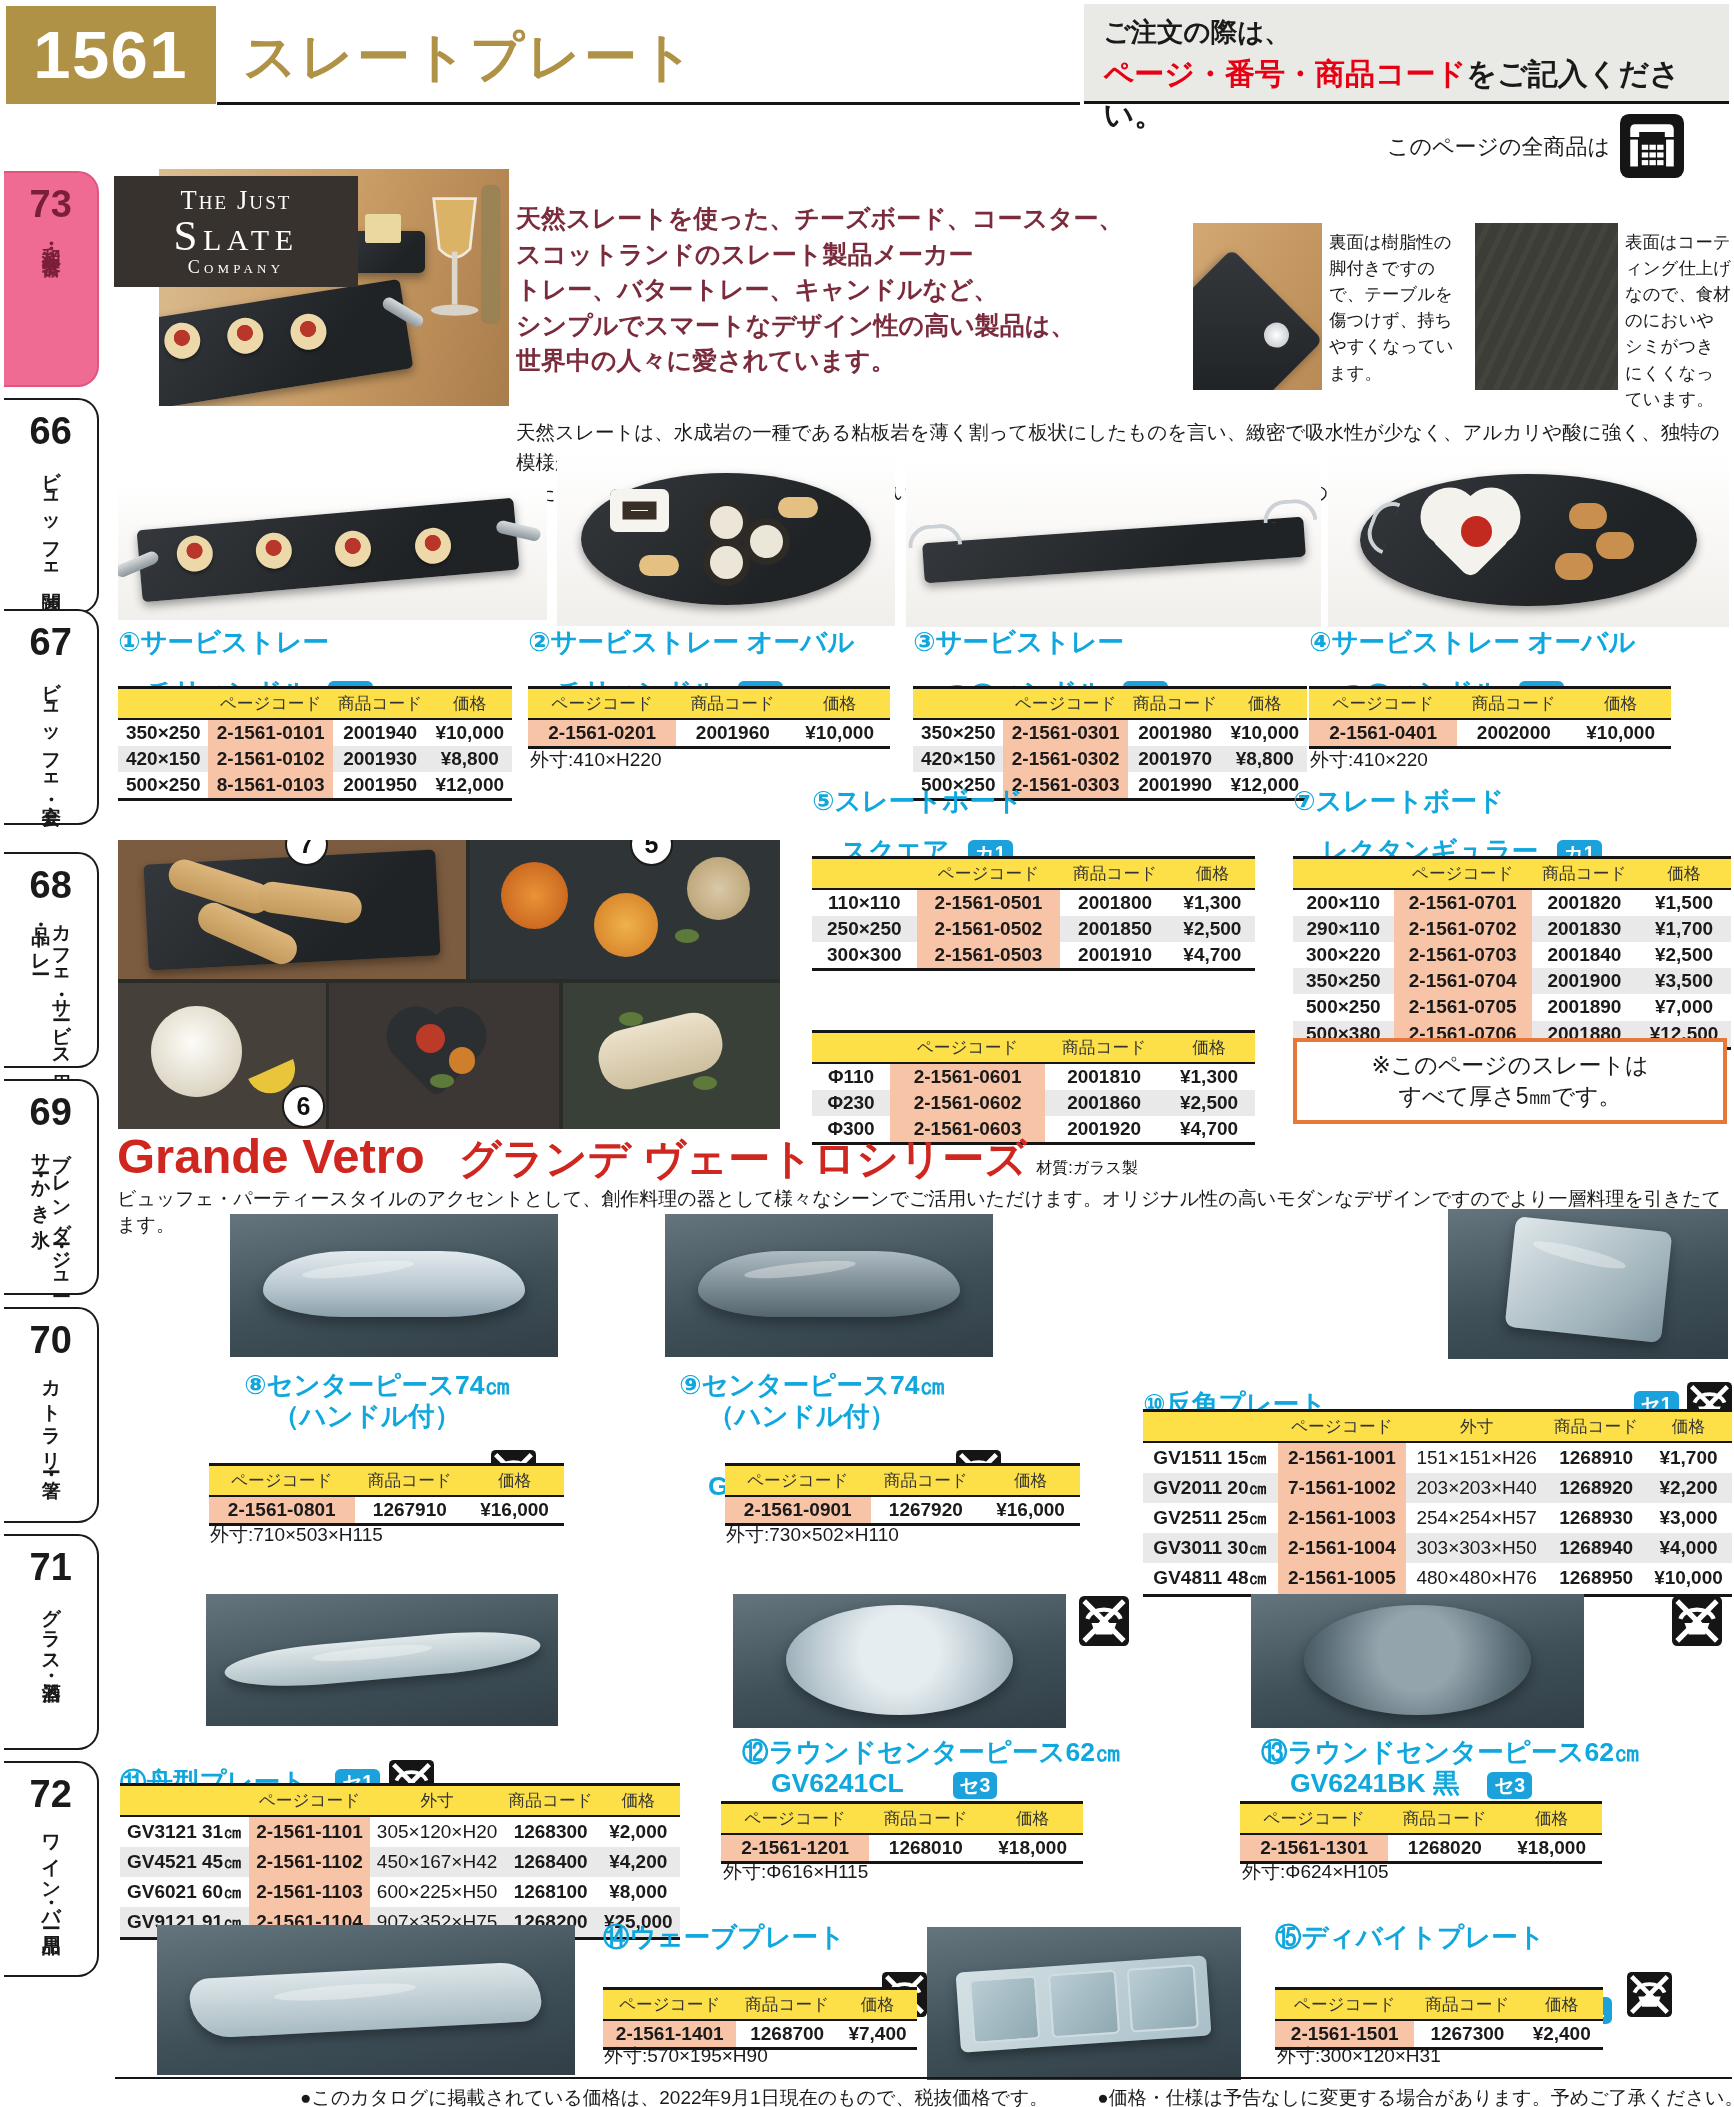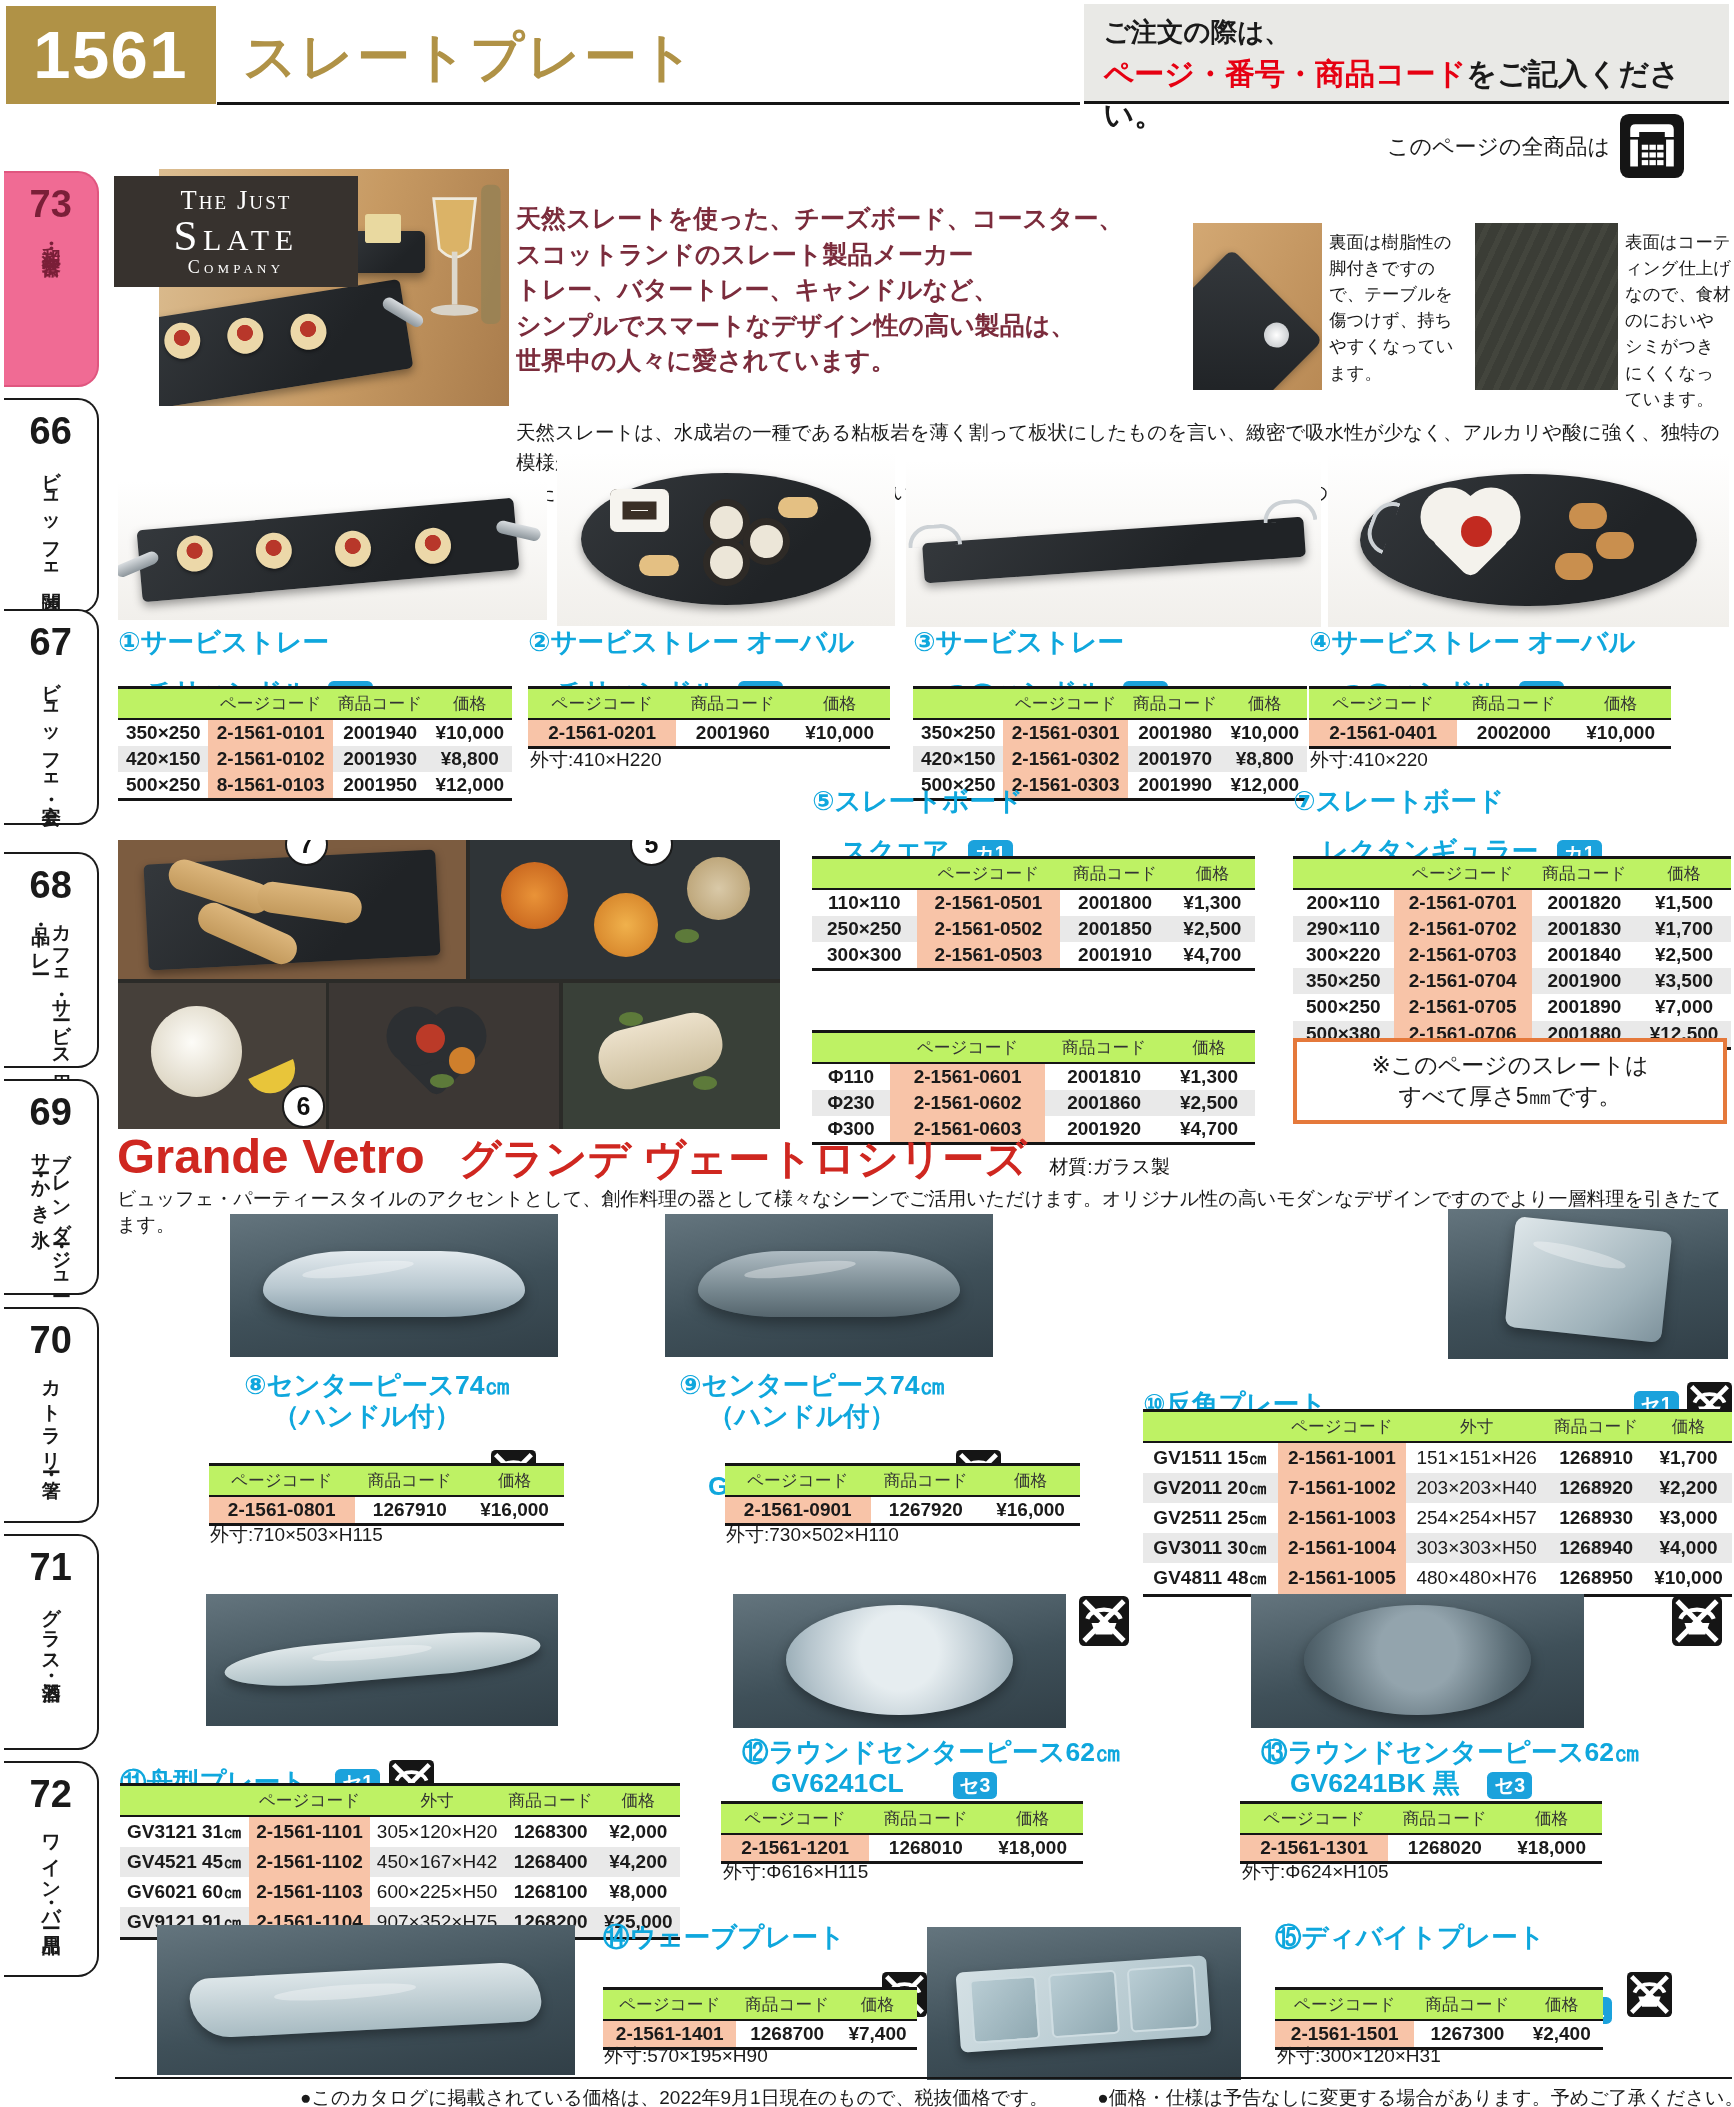--- a/index.html
+++ b/index.html
@@ -47,38 +47,38 @@
   .ptitle .tl{display:block;white-space:nowrap;}
   .ptitle .ind{padding-left:29px;}
   .flexline{display:flex;align-items:center;margin-top:19px;}
   .sp{flex:1;}
   .badge{display:inline-block;background:#1ba2dc;color:#fff;font-size:19.5px;font-weight:bold;
          border-radius:5.6px;padding:3.5px 7px;line-height:1;margin-left:11px;}
   .ndw{display:inline-flex;margin-left:8.4px;}
 
   
   table.ptable{border-collapse:collapse;border-top:3.5px solid #151515;border-bottom:3.5px solid #151515;background:#fff;}
-  table.ptable th{background:#bef264;font-weight:normal;font-size:16.7px;color:#333;padding:2.8px 4.2px;
+  table.ptable th{background:#fde047;font-weight:normal;font-size:16.7px;color:#333;padding:2.8px 4.2px;
                   border-bottom:2.1px solid #151515;text-align:center;white-space:nowrap;}
   table.ptable td{font-size:19px;padding:2.1px 7px;text-align:center;white-space:nowrap;color:#1a1a1a;}
   table.ptable tbody tr:nth-child(even){background:#e9e9e9;}
   td.c-size,td.c-model{color:#0fa7dd;font-weight:bold;}
   td.c-page{background:#f8c4a8;font-weight:bold;}
   td.c-item{color:#d6232d;font-weight:bold;}
   td.c-price{text-align:right;font-weight:bold;}
   td.c-dims{font-size:17.4px;}
   .pnote{font-size:19px;color:#1a1a1a;}
 
   
   .slate-note{left:1293px;top:1038px;width:426px;height:78px;border:4.2px solid #e5793b;background:#fff;
               display:flex;flex-direction:column;align-items:center;justify-content:center;font-size:23px;color:#1a1a1a;}
   .gv-head{left:117px;top:1128px;white-space:nowrap;}
   .gv-en{font-size:49px;font-weight:bold;color:#cf2720;}
   .gv-ja{font-size:42px;font-weight:bold;color:#cf2720;margin-left:31px;}
-  .gv-mat{font-size:19px;color:#111;margin-left:19px;font-weight:normal;}
+  .gv-mat{font-size:16px;color:#111;margin-left:6px;font-weight:normal;}
   .gv-desc{left:117px;top:1186px;width:1610px;font-size:19px;color:#1a1a1a;}
 
   
   .white-ph{background:linear-gradient(180deg,#ffffff,#f1efeb);}
   .gv-ph{background:linear-gradient(170deg,#64757e 0%,#3f5059 55%,#313f47 100%);}
   .slate{position:absolute;background:linear-gradient(135deg,#34383c,#202326 70%);border-radius:5.6px;
          box-shadow:0 4.2px 9.8px rgba(0,0,0,.38);}
   .ellipse{border-radius:50%;}
   .handle{position:absolute;width:45px;height:12.5px;border-radius:7px;background:linear-gradient(#d9dde0,#8d969c);}
   .antler{position:absolute;width:46px;height:18px;border:4.2px solid #ccd1d5;border-bottom:none;border-radius:28px 28px 0 0;}

